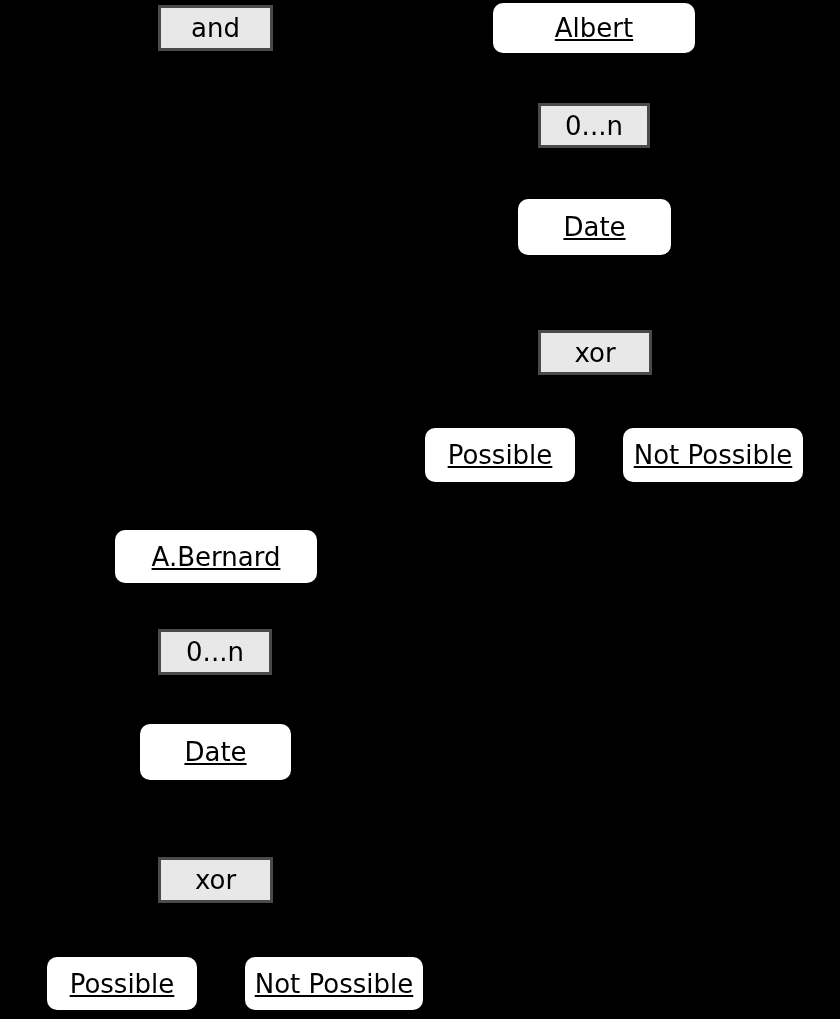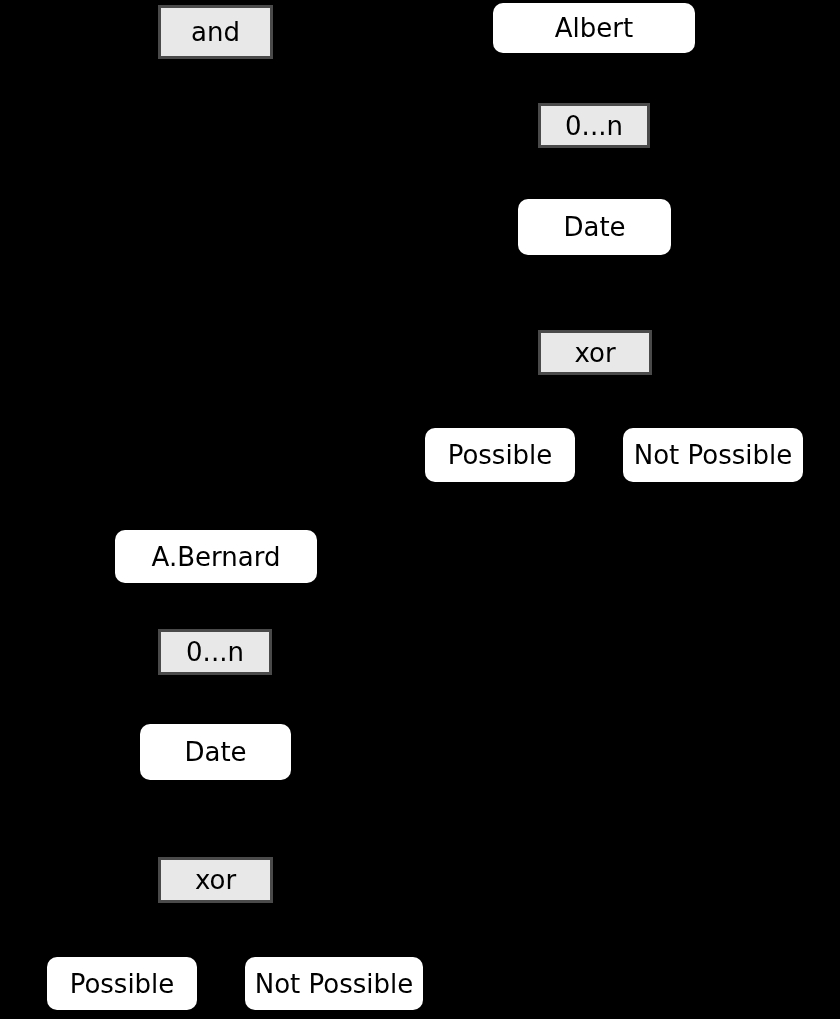--- a/index.html
+++ b/index.html
@@ -35,23 +35,24 @@
   }
   
   .op {
     background: var(--op-fill);
     border: 3px solid var(--op-border);
   }
   
   .ent {
     background: var(--ent-fill);
     border-radius: 10px;
+    text-decoration: underline;
   }
 
-  #n-and            { left: 158px; top: 5px;   width: 115px; height: 54px; }
+  #n-and            { left: 158px; top: 5px;   width: 115px; height: 46px; }
   #n-albert         { left: 493px; top: 3px;   width: 202px; height: 50px; }
   #n-albert-mult    { left: 538px; top: 103px; width: 112px; height: 45px; }
   #n-albert-date    { left: 518px; top: 199px; width: 153px; height: 56px; }
   #n-albert-xor     { left: 538px; top: 330px; width: 114px; height: 45px; }
   #n-albert-pos     { left: 425px; top: 428px; width: 150px; height: 54px; }
   #n-albert-notpos  { left: 623px; top: 428px; width: 180px; height: 54px; }
   #n-bernard        { left: 115px; top: 530px; width: 202px; height: 53px; text-align: right; }
   #n-bernard-mult   { left: 158px; top: 629px; width: 114px; height: 46px; }
   #n-bernard-date   { left: 140px; top: 724px; width: 151px; height: 56px; }
   #n-bernard-xor    { left: 158px; top: 857px; width: 115px; height: 46px; }

